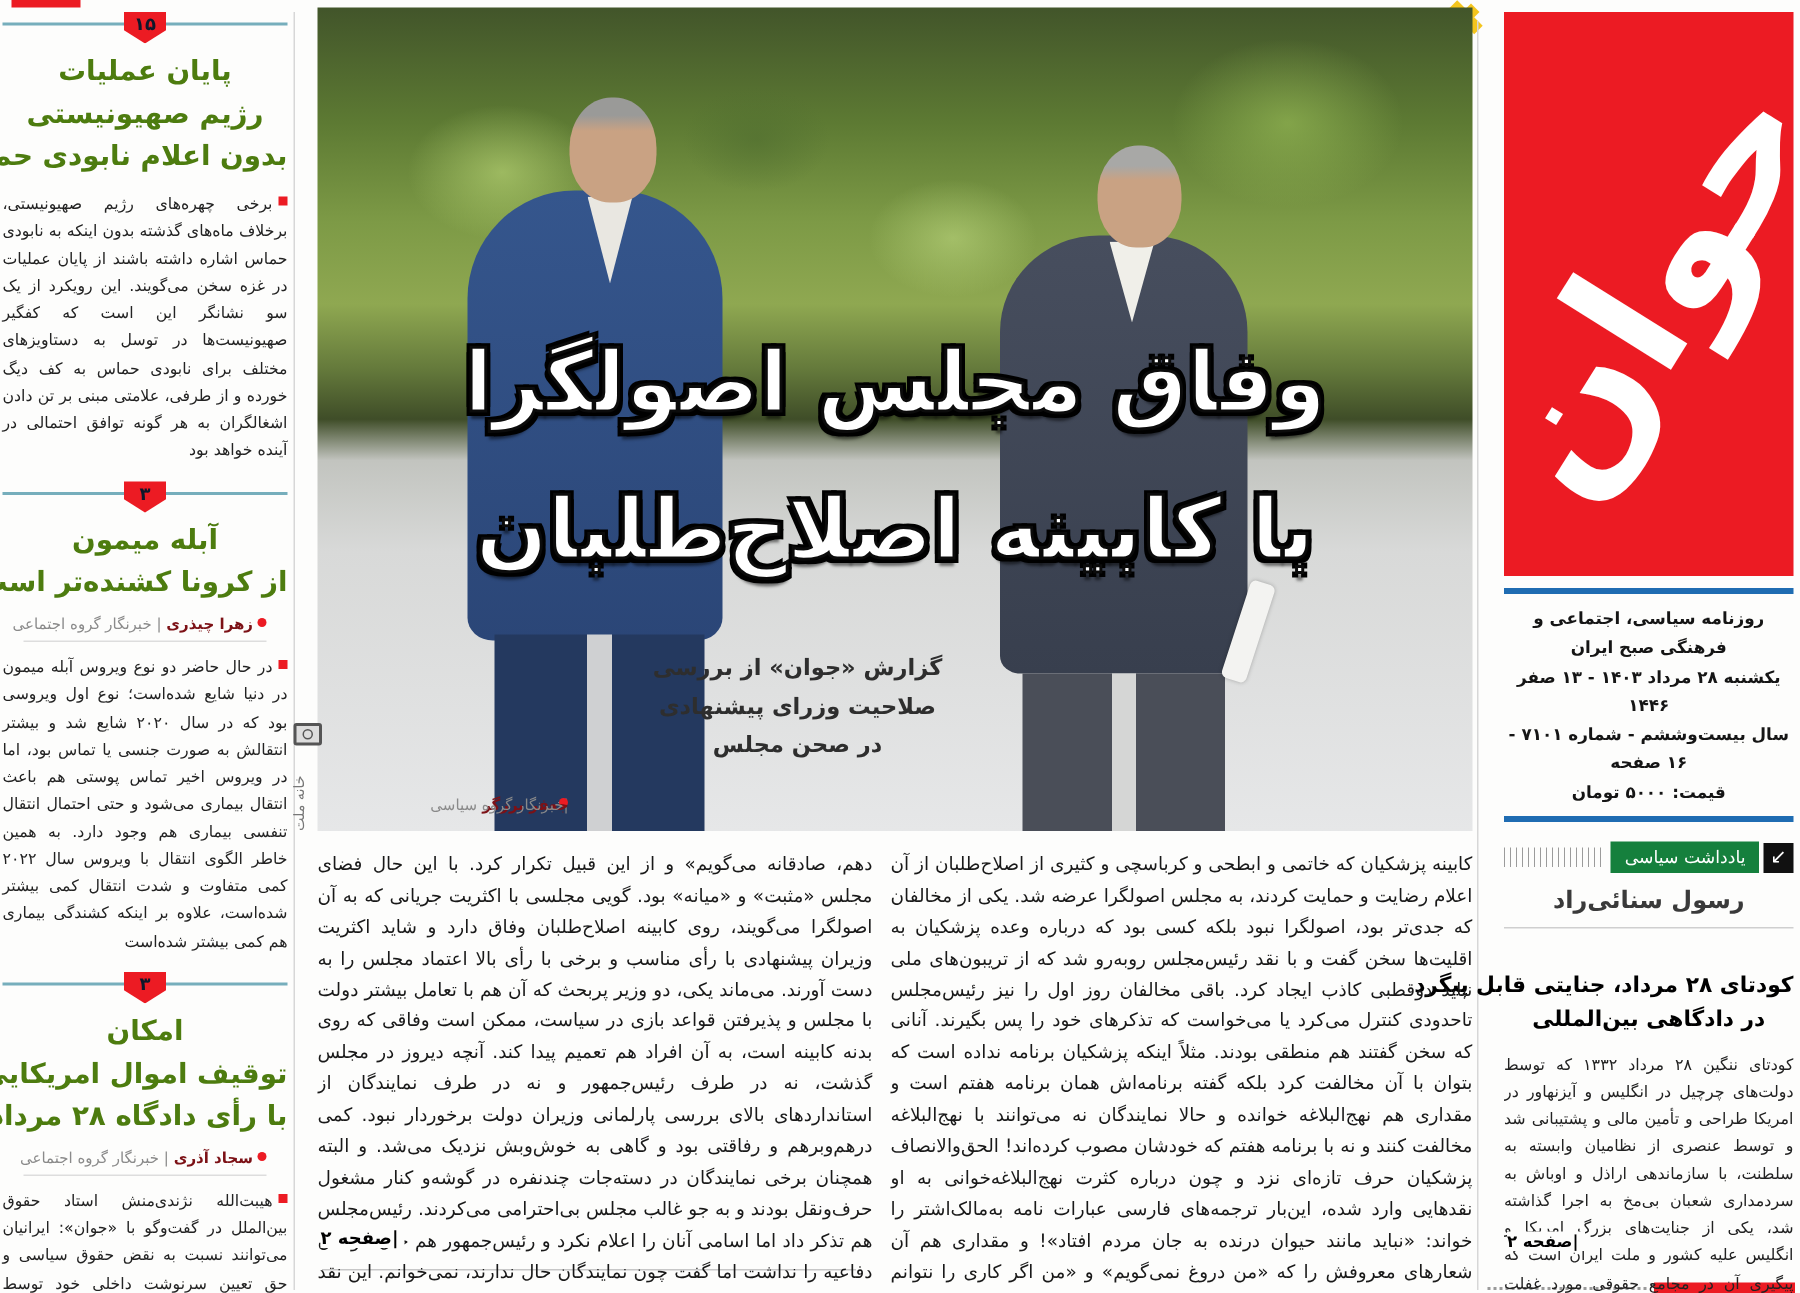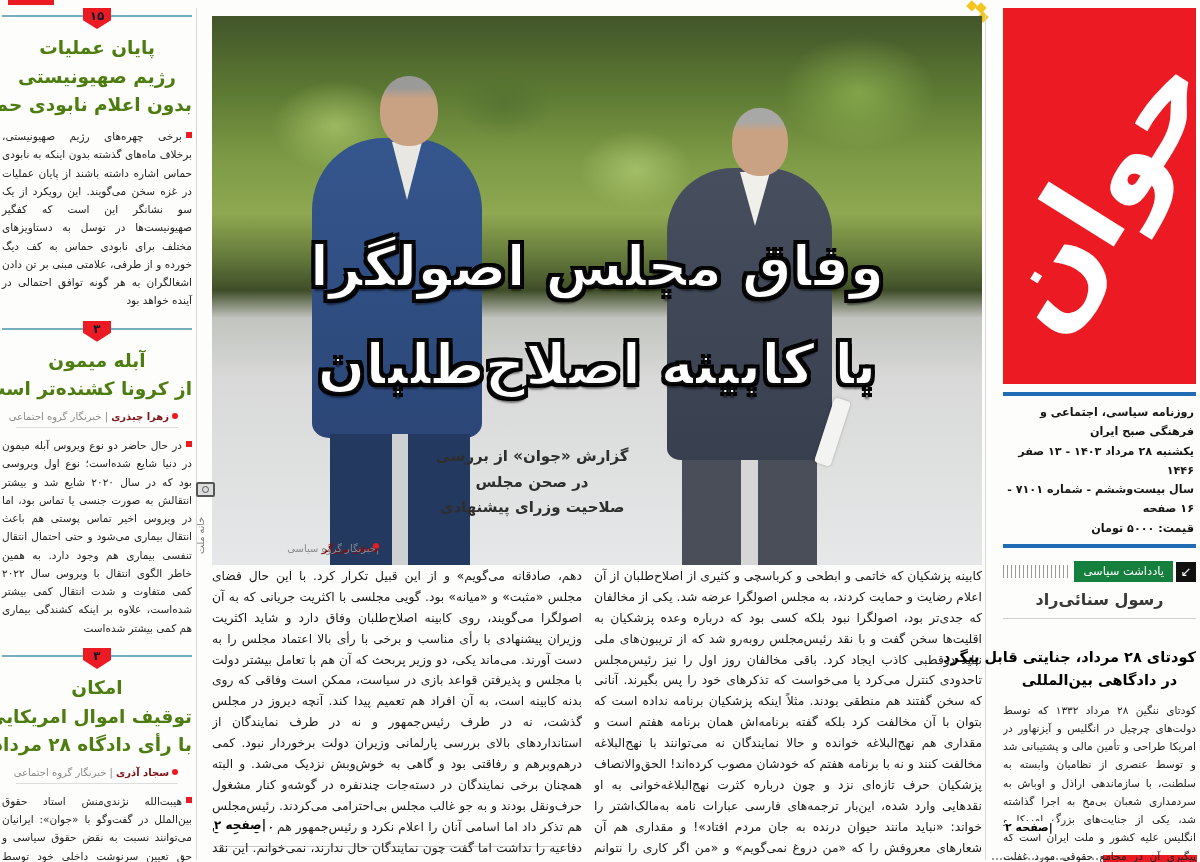--- a/index.html
+++ b/index.html
@@ -14,21 +14,21 @@
   .frag-dots{position:absolute;left:992px;top:858px;width:106px;border-top:2px dotted #9a9a9a;}
   .center-rule{position:absolute;left:215px;top:846px;width:356px;height:1px;background:#c7c7c7;}
   .ornament{position:absolute;left:977px;top:4px;width:8px;height:8px;background:#f4c51d;
             transform:rotate(45deg);box-shadow:-8px 5px 0 #f4c51d,8px 5px 0 #f4c51d;}
 
   
   .right-rail{position:absolute;top:8px;right:4px;width:193px;height:854px;}
   .masthead{position:relative;width:193px;height:376px;background:#ec1b23;overflow:hidden;}
   .logo-text{position:absolute;top:50%;left:50%;transform:translate(-50%,-54%) rotate(-58deg);
              font-size:118px;font-weight:bold;color:#ffffff;white-space:nowrap;line-height:1;}
-  .pub-info{padding:7px 2px 6px;font-size:11.2px;font-weight:bold;
+  .pub-info{padding:7px 2px 6px;text-align:center;font-size:11.2px;font-weight:bold;
             line-height:1.72;color:#151515;}
   .note-header{display:flex;align-items:center;margin:14px 0 8px;height:20px;}
   .note-icon{width:20px;height:20px;background:#111;color:#fff;font-size:13px;line-height:20px;
              text-align:center;flex:0 0 auto;}
   .note-badge{background:#15803d;color:#fff;font-size:11.5px;font-weight:normal;
               padding:3px 9px 4px;margin-right:3px;flex:0 0 auto;}
   .barcode{flex:1;height:13px;margin-right:6px;
            background:repeating-linear-gradient(90deg,#9b9b9b 0 1px,transparent 1px 4px);}
   .note-author{text-align:center;font-size:16px;font-weight:bold;color:#3a3a3a;
                border-bottom:1px solid #cfcfcf;padding-bottom:9px;margin-bottom:27px;}
@@ -51,21 +51,21 @@
   .art-body{font-size:10.5px;line-height:1.74;text-align:justify;color:#232323;margin-bottom:9px;}
   .sq{display:inline-block;width:6px;height:6px;background:#ec1b23;margin-left:4px;
       vertical-align:2px;}
   .byline{text-align:left;font-size:10px;color:#8a8a8a;border-bottom:1px solid #ddd;
           padding-bottom:5px;margin:2px 14px 8px;white-space:nowrap;}
   .byline .dot{display:inline-block;width:6px;height:6px;border-radius:50%;background:#ec1b23;
                margin-left:3px;vertical-align:1px;}
   .byline .name{font-weight:bold;color:#7c1116;}
 
   
-  .photo{position:absolute;left:212px;top:16px;width:770px;height:549px;overflow:hidden;
+  .photo{position:absolute;left:212px;top:5px;width:770px;height:549px;overflow:hidden;
          background:
            radial-gradient(90px 64px at 16% 20%,rgba(196,224,126,.55),transparent 70%),
            radial-gradient(110px 80px at 84% 14%,rgba(168,205,96,.5),transparent 70%),
            radial-gradient(80px 56px at 55% 28%,rgba(205,231,142,.45),transparent 70%),
            radial-gradient(70px 50px at 38% 16%,rgba(80,110,48,.6),transparent 70%),
            linear-gradient(180deg,#42552a 0%,#5d7a33 14%,#7d9a46 26%,#8fa851 36%,
                            #64793b 44%,#3f4d28 50%,#c2c4bf 55%,#d8d9d8 66%,#e6e7e8 100%);}
   .photo *{position:absolute;}
   .m1-head{left:168px;top:60px;width:58px;height:70px;border-radius:48% 48% 46% 46%;
            background:linear-gradient(180deg,#9a9a98 0 17%,#c9a283 32%);}
@@ -203,22 +203,22 @@
     <div class="m2-shirt"></div>
     <div class="m2-head"></div>
     <div class="m2-legs"></div>
     <div class="m2-paper"></div>
 
     <div class="photo-headline ph-line1">وفاق مجلس اصولگرا</div>
     <div class="photo-headline ph-line2">با کابینه اصلاح‌طلبان</div>
 
     <div class="photo-sub">
       <span class="subline">گزارش «جوان» از بررسی</span>
+      <span class="subline">صلاحیت وزرای پیشنهادی</span>
       <span class="subline">در صحن مجلس</span>
-      <span class="subline">صلاحیت وزرای پیشنهادی</span>
       <span class="byline"><span class="dot"></span><span class="name">جعفر برزگر</span> | <span>خبرنگار گروه سیاسی</span></span>
     </div>
   </div>
 
   <div class="camera-icon"></div>
   <div class="photo-credit">خانه ملت</div>
 
   <div class="col-text col-right">کابینه پزشکیان که خاتمی و ابطحی و کرباسچی و کثیری از اصلاح‌طلبان از آن اعلام رضایت و حمایت کردند، به مجلس اصولگرا عرضه شد. یکی از مخالفان که جدی‌تر بود، اصولگرا نبود بلکه کسی بود که درباره وعده پزشکیان به اقلیت‌ها سخن گفت و با نقد رئیس‌مجلس روبه‌رو شد که از تریبون‌های ملی نباید دوقطبی کاذب ایجاد کرد. باقی مخالفان روز اول را نیز رئیس‌مجلس تاحدودی کنترل می‌کرد یا می‌خواست که تذکرهای خود را پس بگیرند. آنانی که سخن گفتند هم منطقی بودند. مثلاً اینکه پزشکیان برنامه نداده است که بتوان با آن مخالفت کرد بلکه گفته برنامه‌اش همان برنامه هفتم است و مقداری هم نهج‌البلاغه خوانده و حالا نمایندگان نه می‌توانند با نهج‌البلاغه مخالفت کنند و نه با برنامه هفتم که خودشان مصوب کرده‌اند! الحق‌والانصاف پزشکیان حرف تازه‌ای نزد و چون درباره کثرت نهج‌البلاغه‌خوانی به او نقدهایی وارد شده، این‌بار ترجمه‌های فارسی عبارات نامه به‌مالک‌اشتر را خواند: «نباید مانند حیوان درنده به جان مردم افتاد»! و مقداری هم آن شعارهای معروفش را که «من دروغ نمی‌گویم» و «من اگر کاری را نتوانم انجام</div>
   <div class="col-text col-left">دهم، صادقانه می‌گویم» و از این قبیل تکرار کرد. با این حال فضای مجلس «مثبت» و «میانه» بود. گویی مجلسی با اکثریت جریانی که به آن اصولگرا می‌گویند، روی کابینه اصلاح‌طلبان وفاق دارد و شاید اکثریت وزیران پیشنهادی با رأی مناسب و برخی با رأی بالا اعتماد مجلس را به دست آورند. می‌ماند یکی، دو وزیر پربحث که آن هم با تعامل بیشتر دولت با مجلس و پذیرفتن قواعد بازی در سیاست، ممکن است وفاقی که روی بدنه کابینه است، به آن افراد هم تعمیم پیدا کند. آنچه دیروز در مجلس گذشت، نه در طرف رئیس‌جمهور و نه در طرف نمایندگان از استانداردهای بالای بررسی پارلمانی وزیران دولت برخوردار نبود. کمی درهم‌وبرهم و رفاقتی بود و گاهی به خوش‌وبش نزدیک می‌شد. و البته همچنان برخی نمایندگان در دسته‌جات چندنفره در گوشه‌و کنار مشغول حرف‌ونقل بودند و به جو غالب مجلس بی‌احترامی می‌کردند. رئیس‌مجلس هم تذکر داد اما اسامی آنان را اعلام نکرد و رئیس‌جمهور هم حال خواندن دفاعیه را نداشت اما گفت چون نمایندگان حال ندارند، نمی‌خوانم. این نقد حال مجلس و دولت بود!</div>
   <b class="main-pageref">|صفحه ۲</b>

